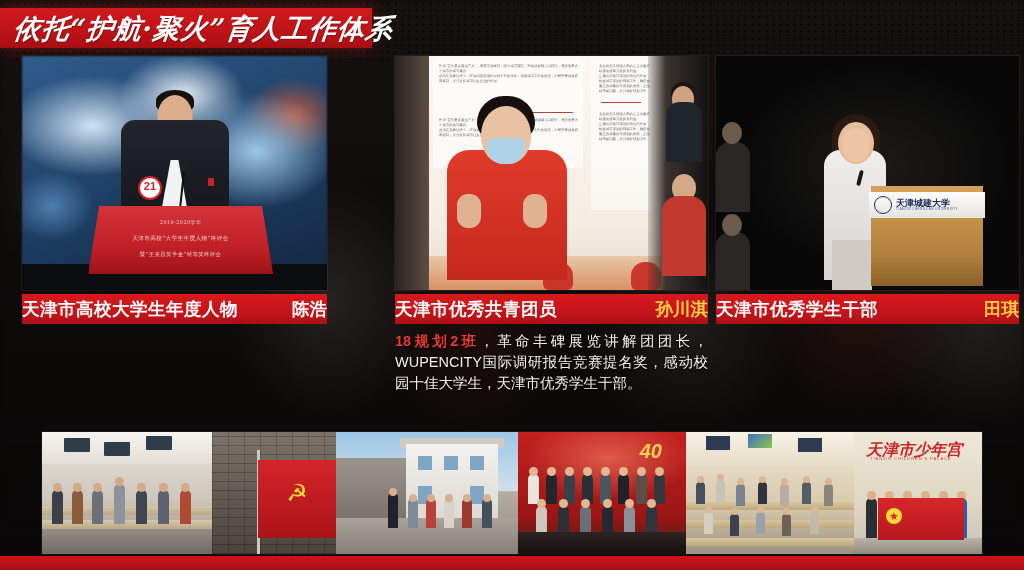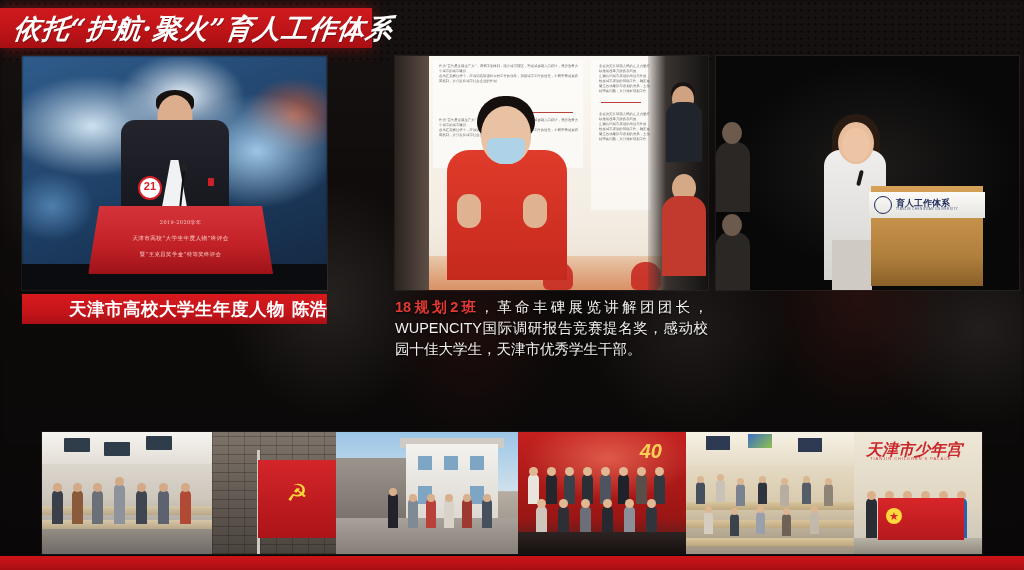--- a/index.html
+++ b/index.html
@@ -181,22 +181,23 @@
   .p3 .face3{position:absolute;left:126px;bottom:128px;width:28px;height:34px;border-radius:50%;background:#eec5a4;}
   .p3 .micstand{position:absolute;right:40px;bottom:96px;width:54px;height:1.5px;background:#2e2e2e;transform:rotate(-20deg);transform-origin:right center;}
   .p3 .mic3{position:absolute;left:142px;bottom:104px;width:4px;height:16px;border-radius:2px;background:#1a1a1a;transform:rotate(14deg);}
   .p3 .aud{position:absolute;left:0;width:34px;border-radius:14px 14px 0 0;background:#2a2725;}
   .p3 .audh{position:absolute;left:6px;width:20px;height:22px;border-radius:50%;background:#6c5a4c;}
 
   
   .card-title{
     width:100%;height:30px;margin-top:4px;
     background:linear-gradient(180deg,#d8191d 0%,#c4151a 60%,#ab1015 100%);
-    display:flex;align-items:center;justify-content:flex-end;
+    display:flex;align-items:center;justify-content:space-between;
     white-space:nowrap;
+    gap:40px;
   }
   .card-title .role{color:#ffffff;font-size:17.5px;font-weight:700;letter-spacing:.5px;}
   .card-title .name{color:#ffd341;font-size:17.5px;font-weight:700;margin-left:7px;}
   .card-title.t1 .name{color:#ffffff;}
 
   .card-desc{
     width:100%;margin-top:7px;
     color:#f2f0ee;font-size:14.5px;line-height:21px;
     text-align:justify;
     text-shadow:0 1px 2px rgba(0,0,0,.85);
@@ -335,20 +336,24 @@
         <div class="person-r1"></div>
         <div class="head-r2"></div>
         <div class="person-r2"></div>
         <div class="body2"></div>
         <div class="thumbL"></div>
         <div class="thumbR"></div>
         <div class="hair2"></div>
         <div class="head2"></div>
         <div class="mask2"></div>
       </div>
+      <div class="card-title">
+        <span class="role">天津市优秀共青团员</span>
+        <span class="name">孙川淇</span>
+      </div>
       <div class="card-desc">
         <span class="cls">18规划2班</span><span>，革命丰碑展览讲解团团长，WUPENCITY国际调研报告竞赛提名奖，感动校园十佳大学生，天津市优秀学生干部。</span>
       </div>
     </div>
 
     <div class="card c3">
       <div class="photo p3">
         <div class="dark"></div>
         <div class="aud" style="top:86px;height:70px;"></div>
         <div class="audh" style="top:66px;"></div>
@@ -358,24 +363,28 @@
         <div class="body3"></div>
         <div class="legs3"></div>
         <div class="head3"></div>
         <div class="face3"></div>
         <div class="mic3"></div>
         <div class="micstand"></div>
         <div class="podium3"></div>
         <div class="plate">
           <div class="seal"></div>
           <div class="pt">
-            <span class="cn">育人工作体系</span>
+            <span class="cn">天津城建大学</span>
             <span class="en">TIANJIN CHENGJIAN UNIVERSITY</span>
           </div>
         </div>
+      </div>
+      <div class="card-title">
+        <span class="role">天津市优秀学生干部</span>
+        <span class="name">田琪</span>
       </div>
     </div>
   </div>
 
   <div class="strip">
 
     <div class="sp s1">
       <div class="ceil"></div>
       <div class="scr" style="left:22px;"></div>
       <div class="scr" style="left:62px;top:10px;"></div>

